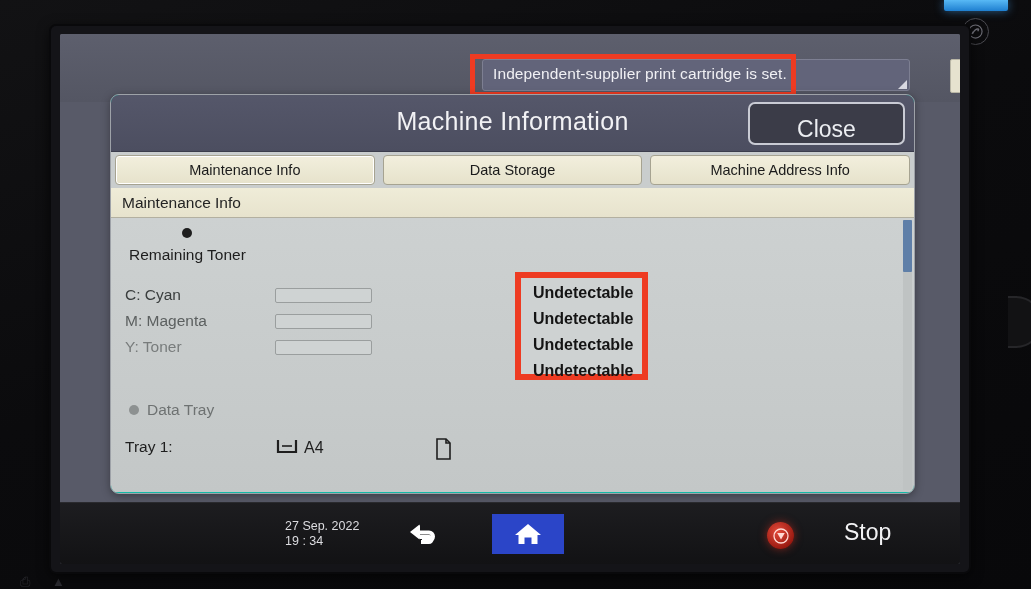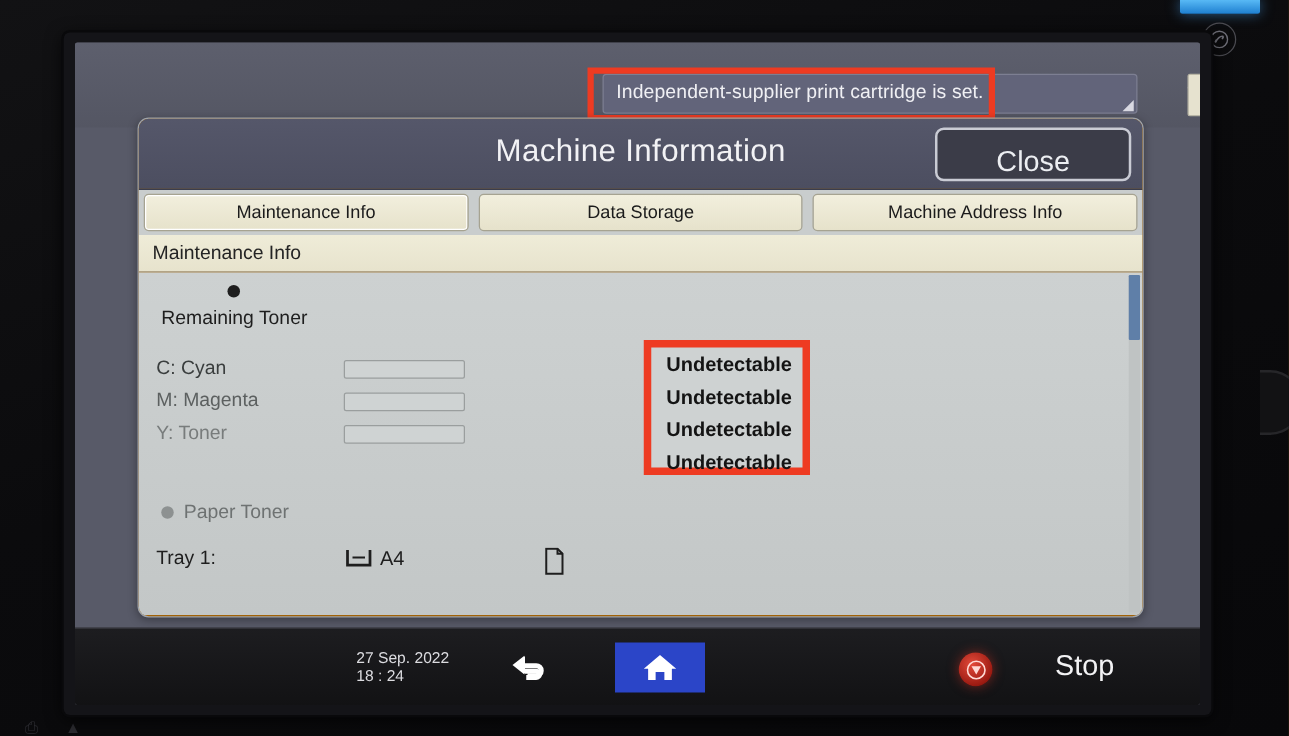--- a/index.html
+++ b/index.html
@@ -74,21 +74,21 @@
   }
   #sleep-button {
     position:absolute; left:890px; top:25px; width:44px; height:34px;
     background:#e6e2cf; border:1px solid #b9b6a6; border-radius:2px;
     display:flex; align-items:center; justify-content:center;
   }
 
   
   #dialog {
     position:absolute; left:50px; top:60px; width:805px; height:400px;
-    background:#a16207;
+    background:#14b8a6;
     border:1.5px solid #9ea2a8; border-radius:9px;
     overflow:hidden;
     box-shadow:0 2px 8px rgba(0,0,0,.35);
   }
   #dialog-titlebar {
     position:relative; height:57px;
     background:linear-gradient(180deg,#55576a,#4c4e60);
     border-bottom:1px solid #3b3d4c;
   }
   #dialog-title {
@@ -313,21 +313,21 @@
             <div id="toner-status-list">
               <div class="toner-status-item">Undetectable</div>
               <div class="toner-status-item">Undetectable</div>
               <div class="toner-status-item">Undetectable</div>
               <div class="toner-status-item">Undetectable</div>
             </div>
           </div>
 
           <div id="tray-heading" class="group-heading">
             <span class="group-bullet"></span>
-            <span>Paper Toner</span>
+            <span>Data Tray</span>
           </div>
 
           <div id="tray-row">
             <span id="tray-row-label">Tray 1:</span>
             <span id="tray-size-wrap">
               <svg width="24" height="18" viewBox="0 0 24 18">
                 <path d="M3 2 L3 14 L21 14 L21 2" fill="none" stroke="#1e1e1e" stroke-width="2.2"></path>
                 <path d="M7 8 L17 8" stroke="#1e1e1e" stroke-width="1.6"></path>
               </svg>
               <span id="tray-size-label">A4</span>
@@ -342,21 +342,21 @@
 
           <div id="scroll-track">
             <div id="scroll-thumb"></div>
           </div>
         </div>
       </div>
 
       <div id="bottom-bar">
         <div id="datetime">
           <div>27 Sep. 2022</div>
-          <div>18 : 24</div>
+          <div>19 : 34</div>
         </div>
         <div id="back-button">
           <svg width="34" height="26" viewBox="0 0 34 26">
             <path d="M13 4 L4 11 L13 18 L13 14 L22 14 A4.5 4.5 0 0 1 22 23 L14 23 L14 19 L22 19 A1.2 1.2 0 0 0 22 18 L13 18 Z" fill="#ffffff"></path>
             <path d="M12.5 3.5 L3 11 L12.5 18.5 Z" fill="#ffffff"></path>
             <path d="M11 9.5 L22 9.5 A6 6 0 0 1 22 21.5 L15 21.5 L15 17.5 L22 17.5 A2 2 0 0 0 22 13.5 L11 13.5 Z" fill="#ffffff"></path>
           </svg>
         </div>
         <div id="home-button">
           <svg width="30" height="26" viewBox="0 0 30 26">

